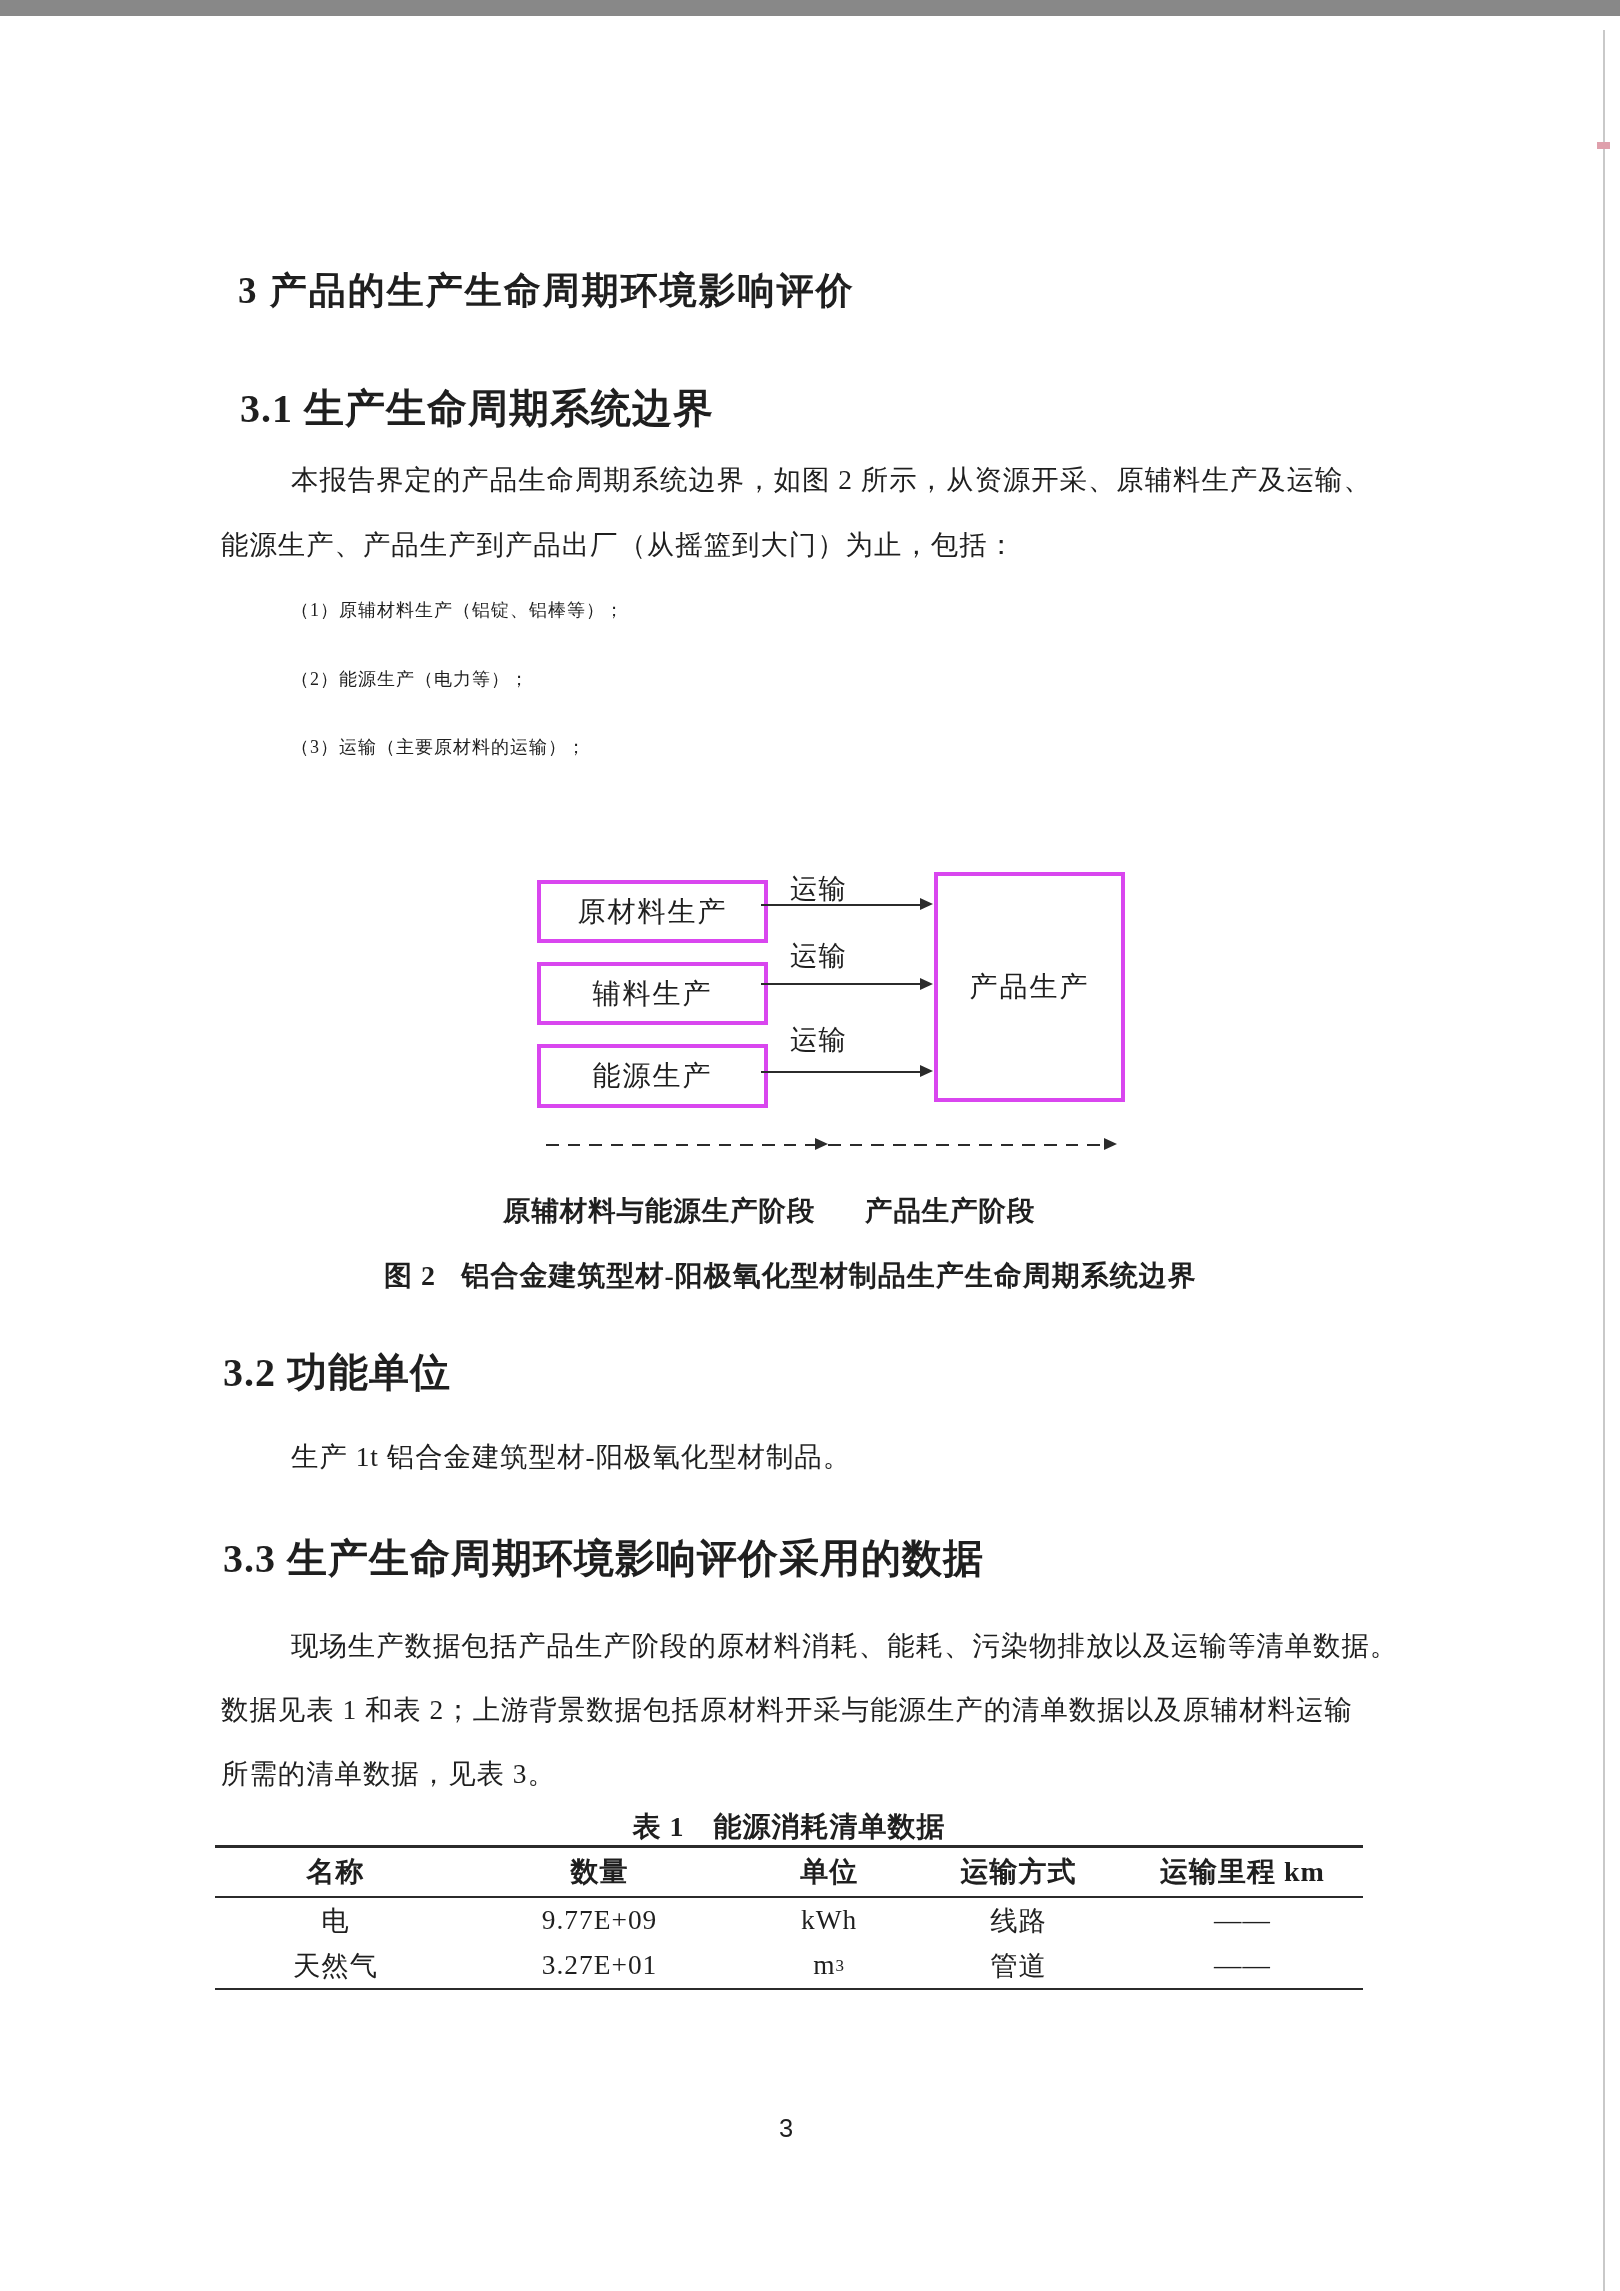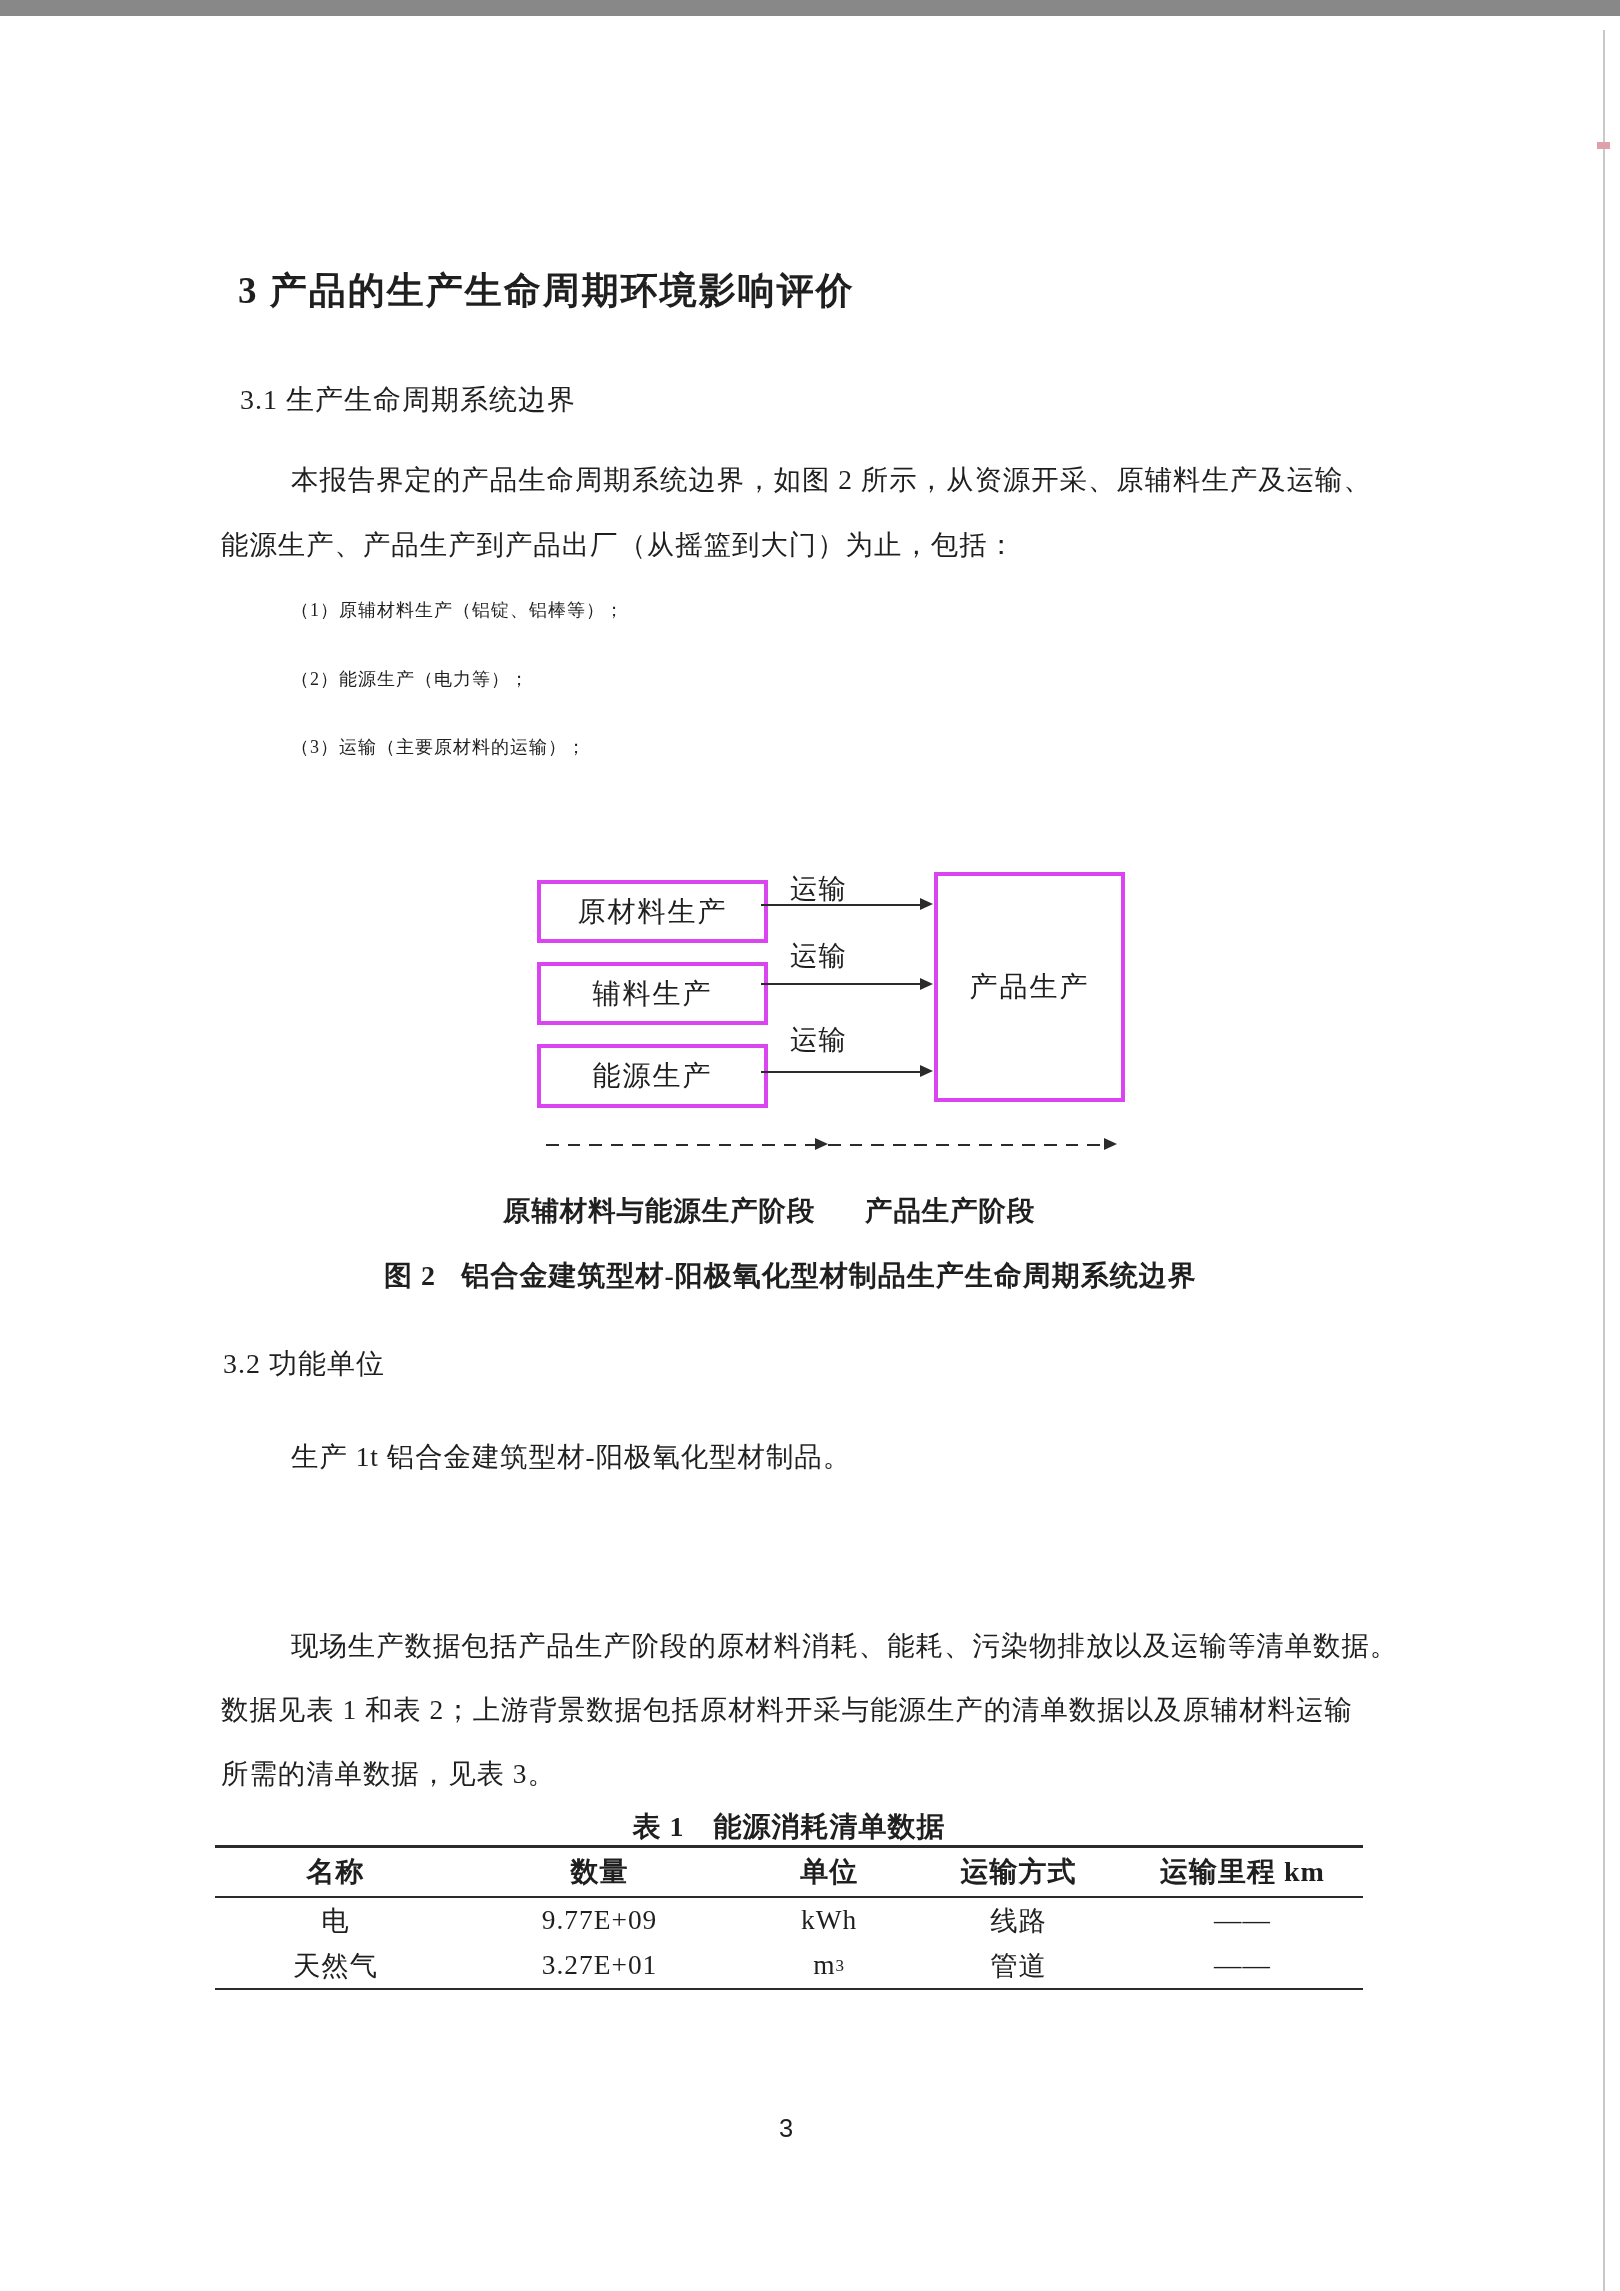--- a/index.html
+++ b/index.html
@@ -7,21 +7,21 @@
     position:relative;
     width:1620px;height:2292px;
     margin:16px auto;
     background:#ffffff;
     font-family:"Liberation Serif","DejaVu Serif",serif;
     color:#1f1f1f;
     overflow:hidden;
   }
   .abs{position:absolute;}
   .h1{font-size:37px;font-weight:bold;letter-spacing:2px;}
-  .h2{font-size:28px;font-weight:normal;letter-spacing:1px;}
+  .h2{font-size:40px;font-weight:bold;letter-spacing:1px;}
   .body-line{font-size:27.4px;letter-spacing:1px;white-space:nowrap;}
   .list-line{font-size:18px;letter-spacing:1px;white-space:nowrap;}
   
   .fig-box{
     border:4px solid #d946ef;
     display:flex;align-items:center;justify-content:center;
     font-size:28px;letter-spacing:2px;
     background:#fff;
   }
   .arrow-line{height:0;border-top:2px solid #2b2b2b;}
@@ -102,20 +102,21 @@
   <div class="abs stage-label" style="left:503px;top:1177px;">原辅材料与能源生产阶段</div>
   <div class="abs stage-label" style="left:865px;top:1177px;">产品生产阶段</div>
 
   <div class="abs caption" style="left:384px;top:1241px;">
     <span>图 2</span><span class="cap-text">铝合金建筑型材-阳极氧化型材制品生产生命周期系统边界</span>
   </div>
 
   <div class="abs h2" style="left:223px;top:1329px;">3.2 功能单位</div>
   <div class="abs body-line" style="left:291px;top:1423px;">生产 1t 铝合金建筑型材-阳极氧化型材制品。</div>
 
+  <div class="abs h2" style="left:223px;top:1515px;">3.3 生产生命周期环境影响评价采用的数据</div>
   <div class="abs body-line" style="left:291px;top:1612px;">现场生产数据包括产品生产阶段的原材料消耗、能耗、污染物排放以及运输等清单数据。</div>
   <div class="abs body-line" style="left:221px;top:1676px;">数据见表 1 和表 2；上游背景数据包括原材料开采与能源生产的清单数据以及原辅材料运输</div>
   <div class="abs body-line" style="left:221px;top:1740px;">所需的清单数据，见表 3。</div>
 
   <div class="abs tbl-title" style="left:215px;top:1792px;width:1148px;">表 1　能源消耗清单数据</div>
 
   <div class="abs tbl" style="left:215px;top:1829px;width:1148px;">
     <div class="cell head">名称</div>
     <div class="cell head">数量</div>
     <div class="cell head">单位</div>

